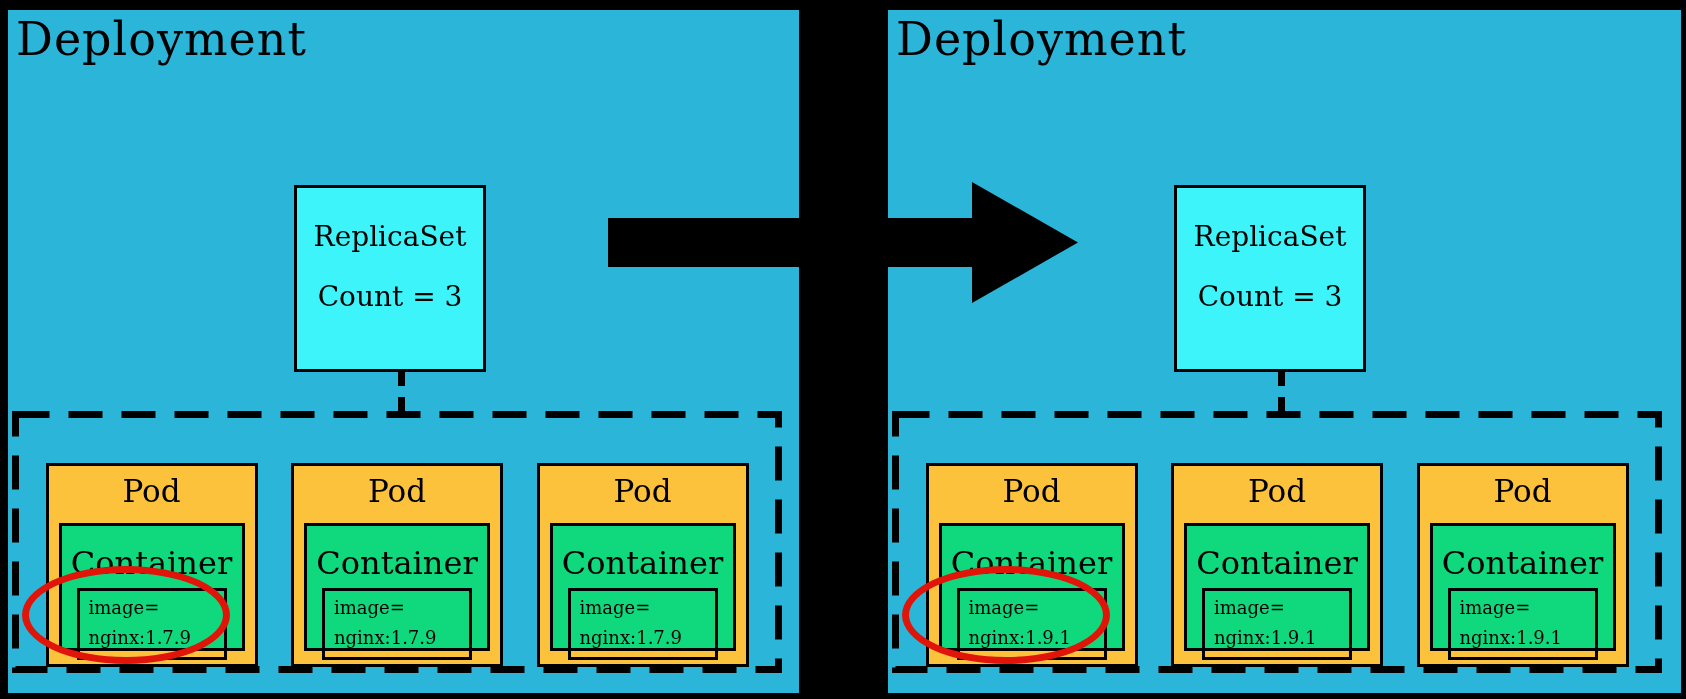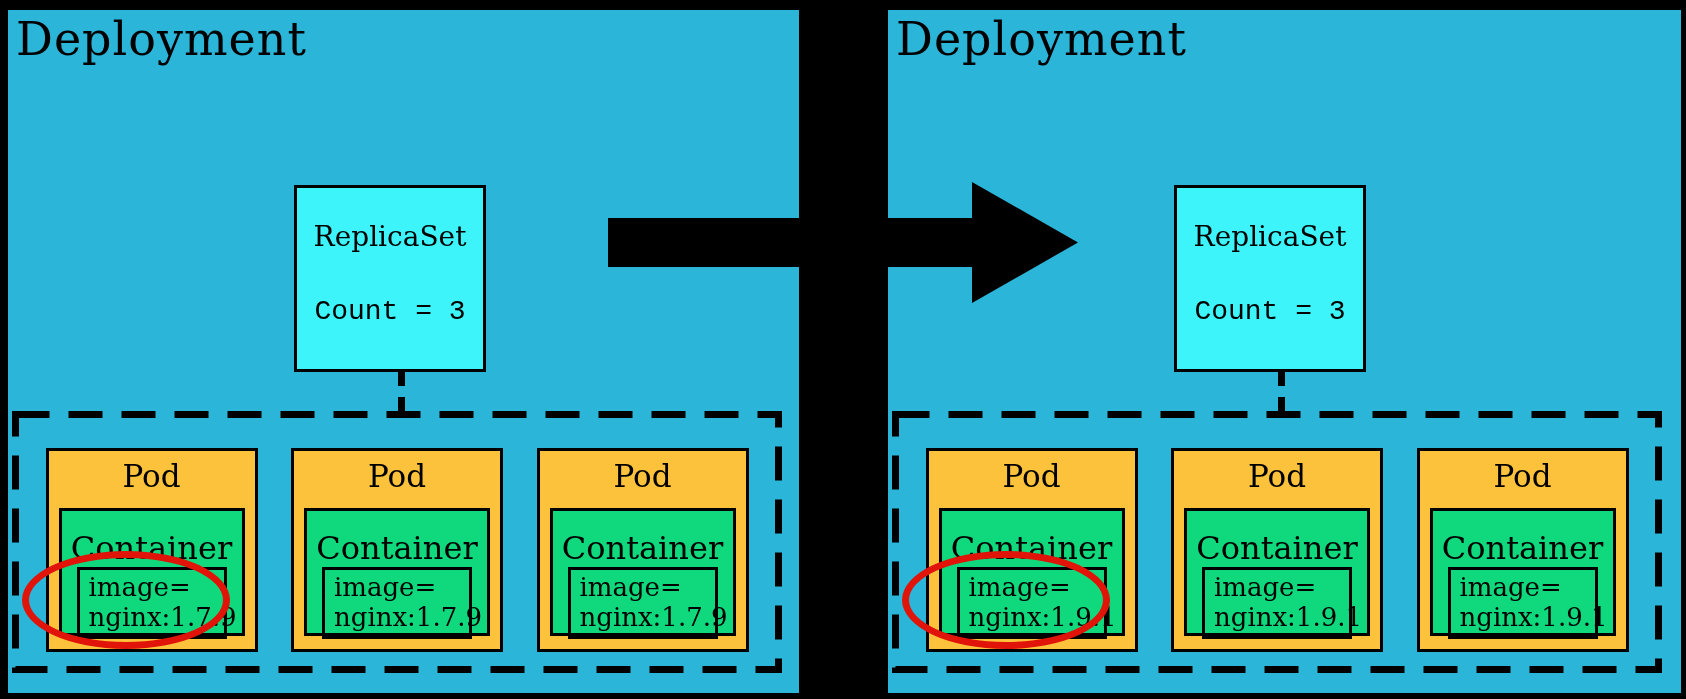--- a/index.html
+++ b/index.html
@@ -41,21 +41,21 @@
     background: var(--replicaset-box, #3CF4FA);
     border: 3px solid #000;
   }
   .rs-name, .rs-count {
     position: absolute;
     left: 0; right: 0;
     text-align: center;
     font-size: 28px;
   }
   .rs-name  { top: 32px; }
-  .rs-count { top: 108px; font-family: Liberation Mono, monospace; }
+  .rs-count { top: 92px; }
 
   .connector {
     position: absolute;
     left: 390px;
     top: 361px;
     width: 7px;
     height: 44px;
     background: repeating-linear-gradient(to bottom, #000 0 15px, transparent 15px 26px);
   }
 
@@ -63,21 +63,21 @@
     position: absolute;
     left: 4px;
     top: 401px;
     width: 770px;
     height: 262px;
   }
 
   .pods {
     position: absolute;
     left: 4px;
-    top: 409px;
+    top: 424px;
     width: 770px;
     height: 262px;
     display: flex;
     justify-content: space-evenly;
     align-items: center;
   }
 
   .pod {
     position: relative;
     width: 212px;
@@ -99,24 +99,24 @@
     border: 3px solid #000;
   }
   .container-label {
     text-align: center;
     margin-top: 20px;
     font-size: 32px;
     line-height: 1.1;
   }
   .image-box {
     width: 150px;
-    margin: 1px auto 0;
+    margin: 7px auto 0;
     border: 3px solid #000;
     padding: 2px 4px 4px 9px;
-    font-size: 26px;
+    font-size: 18px;
     line-height: 30px;
     white-space: nowrap;
   }
 
   .highlight-ellipse {
     position: absolute;
     left: -27px;
     top: 100px;
     width: 208px;
     height: 98px;

